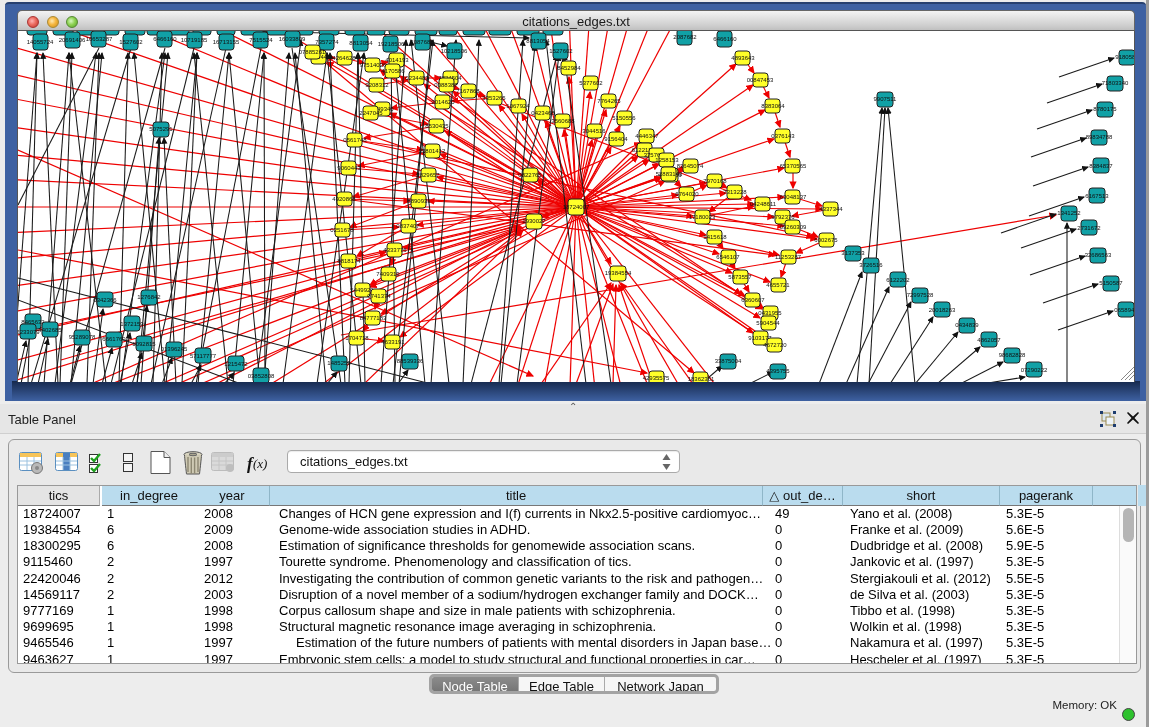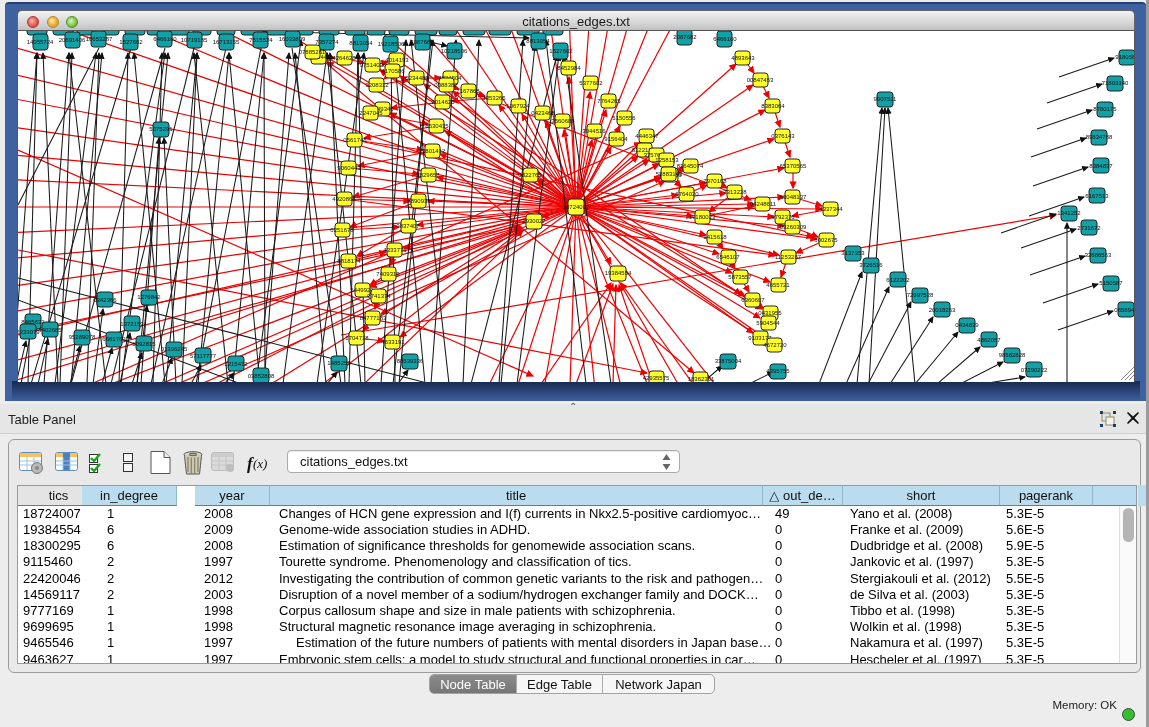--- a/index.html
+++ b/index.html
@@ -28,21 +28,21 @@
 #dtable { position:absolute; left:17px; top:84px; width:1120px; height:179px; background:#fff;
   border:1px solid #999; overflow:hidden; font-size:13px; }
 .hcell { position:absolute; top:0; height:20px; background:#badcee; border-right:1px solid #8fb6c8;
   border-bottom:1px solid #777; text-align:center; font-size:13px; color:#111; line-height:19px; }
 .trow { position:absolute; left:0; width:1100px; height:16.2px; font-size:13px; color:#000; }
 .trow span { position:absolute; top:0; line-height:16px; white-space:nowrap; }
 #vscroll { position:absolute; left:1101px; top:20px; width:18px; height:158px; background:#fafafa;
   border-left:1px solid #ddd; }
 #vthumb { position:absolute; left:3px; top:2px; width:11px; height:34px; background:#b5b5b5; border-radius:6px; }
 #tabs { position:absolute; left:429px; top:273px; height:20px; display:flex;
-  border:1px solid #a3a3a3; border-radius:5px; overflow:hidden; background:#f6f6f6;
+  border:3px solid #a3a3a3; border-radius:5px; overflow:hidden; background:#f6f6f6;
   font-size:13px; line-height:19px;justify-content:flex-end; }
 #tabs div { color:#111; border-right:1px solid #aaa; text-align:center; }
 #tabs div.sel { background:linear-gradient(#8c8c8c,#767676); color:#fff; }
 #tabs div:last-child { border-right:none; }
 #status { position:absolute; right:32px; top:298px; font-size:11.5px; color:#222; }
 #memdot { position:absolute; right:14px; top:307px; width:13px; height:13px; border-radius:50%;
   background:#2ec22e; border:1.5px solid #444; }
 #rstrip { position:absolute; right:0; top:0; width:3px; height:727px; background:#9b9b9b; }
 .ticon { position:absolute; top:50px; }
 </style></head><body>
@@ -713,21 +713,21 @@
     </g>
   </svg>
   <div id="dropdown">citations_edges.txt
     <svg style="position:absolute;right:8px;top:3px" width="9" height="16" viewBox="0 0 9 16">
       <path d="M4.5,0 L8.5,6 h-8 z" fill="#666"></path>
         <path d="M4.5,16 L8.5,10 h-8 z" fill="#666"></path>
     </svg>
   </div>
   <div id="dtable">
     <div class="hcell" style="left:0;width:82px;background:#e4e4e4;border-right:1px solid #aaa">tics</div>
-    <div class="hcell" style="left:64px;width:95px">in_degree</div>
+    <div class="hcell" style="left:84px;width:95px">in_degree</div>
     <div class="hcell" style="left:177px;width:75px">year</div>
     <div class="hcell" style="left:252px;width:493px">title</div>
     <div class="hcell" style="left:745px;width:80px">△ out_de…</div>
     <div class="hcell" style="left:825px;width:157px">short</div>
     <div class="hcell" style="left:982px;width:93px">pagerank</div>
     <div class="hcell" style="left:1075px;width:45px;border-right:none"></div>
     <div class="trow" style="top:19.8px">
         <span style="left:5px">18724007</span>
         <span style="left:89px">1</span>
         <span style="left:186px">2008</span>

